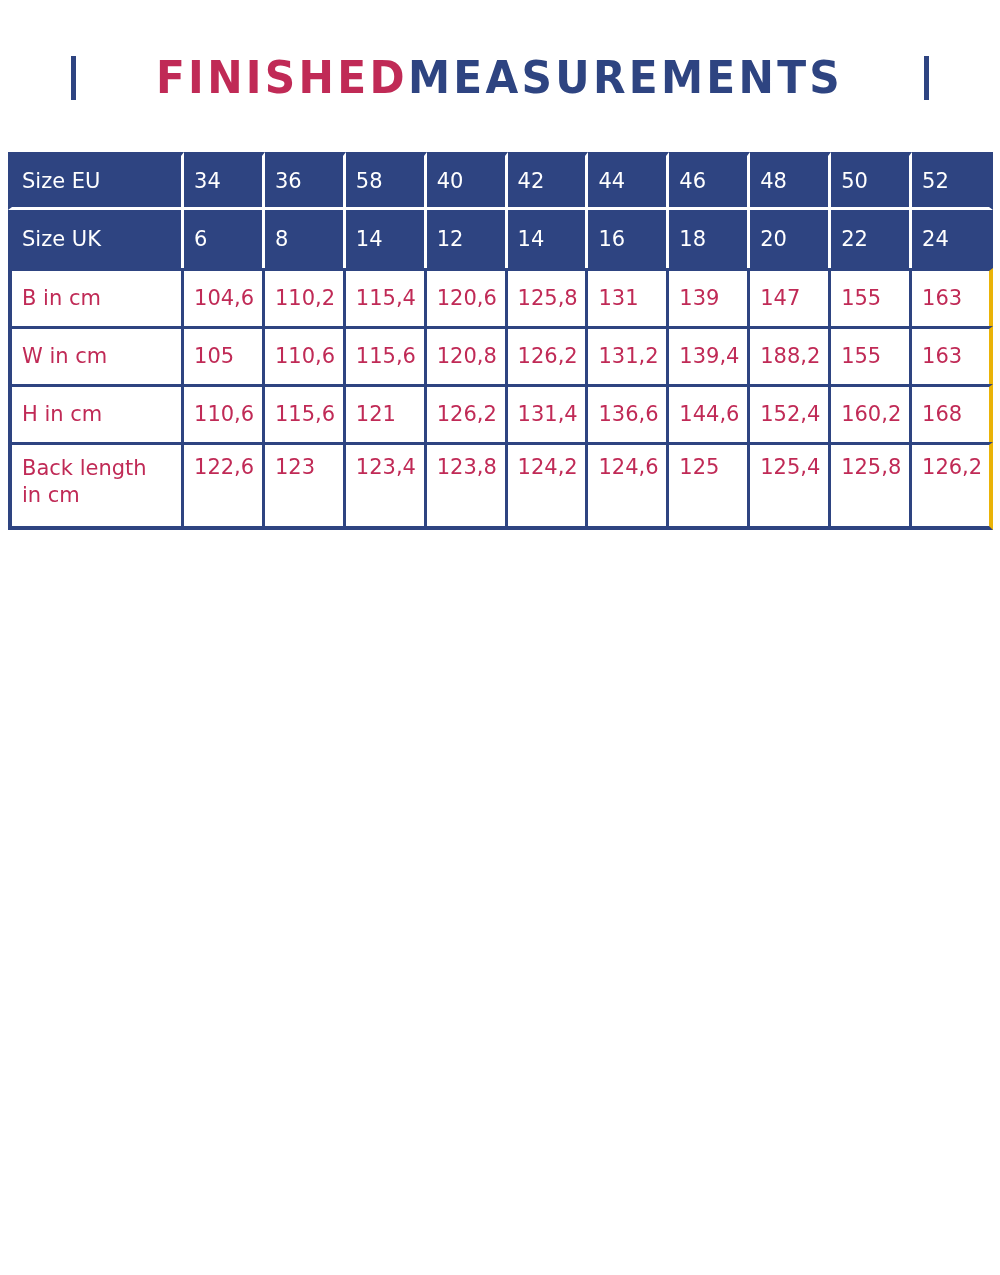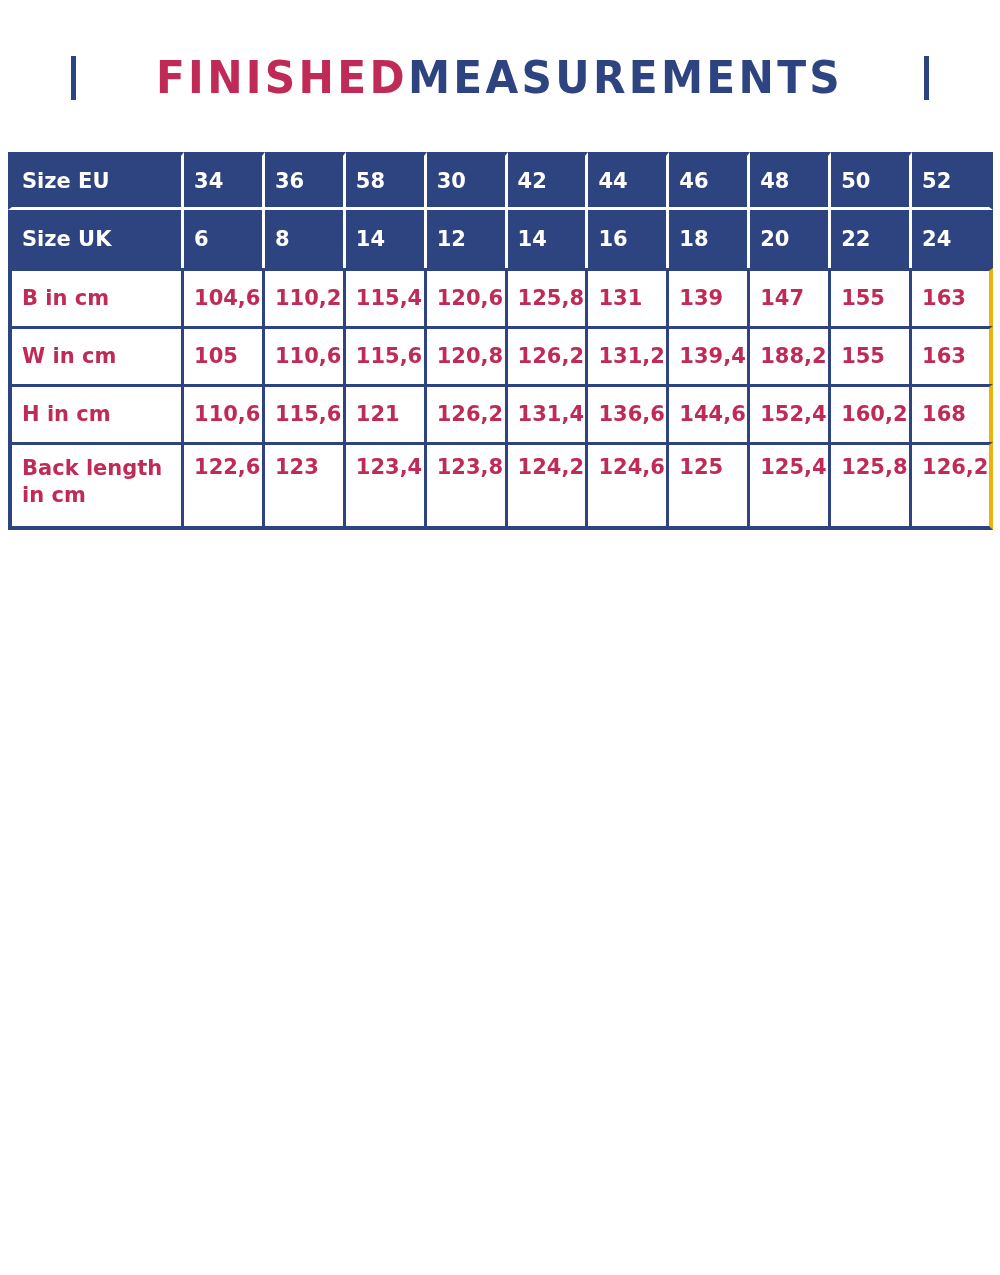--- a/index.html
+++ b/index.html
@@ -57,21 +57,20 @@
   }
   .title-word-a { color: #c02a56; }
   .title-word-b { color: #2e4481; }
 
   
   .table-wrap {
     position: absolute;
     top: 152px;
     left: 8px;
     width: 985px;
-    font-weight: bold;
   }
 
   table.measurements {
     width: 985px;
     border-collapse: separate;
     border-spacing: 0;
     table-layout: fixed;
     font-family: "DejaVu Sans", sans-serif;
   }
 
@@ -143,21 +142,21 @@
           <col class="size-col">
           <col class="size-col">
           <col class="size-col">
       </colgroup>
       <tbody>
         <tr class="head-row first">
           <td class="label-cell">Size EU</td>
           <td>34</td>
           <td>36</td>
           <td>58</td>
-          <td>30</td>
+          <td>40</td>
           <td>42</td>
           <td>44</td>
           <td>46</td>
           <td>48</td>
           <td>50</td>
           <td>52</td>
         </tr>
         <tr class="head-row second">
           <td class="label-cell">Size UK</td>
           <td>6</td>

